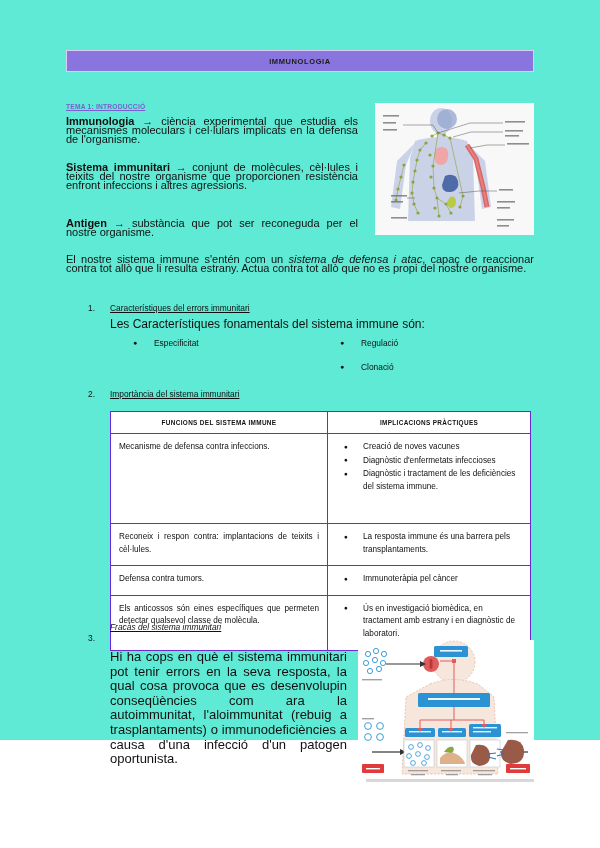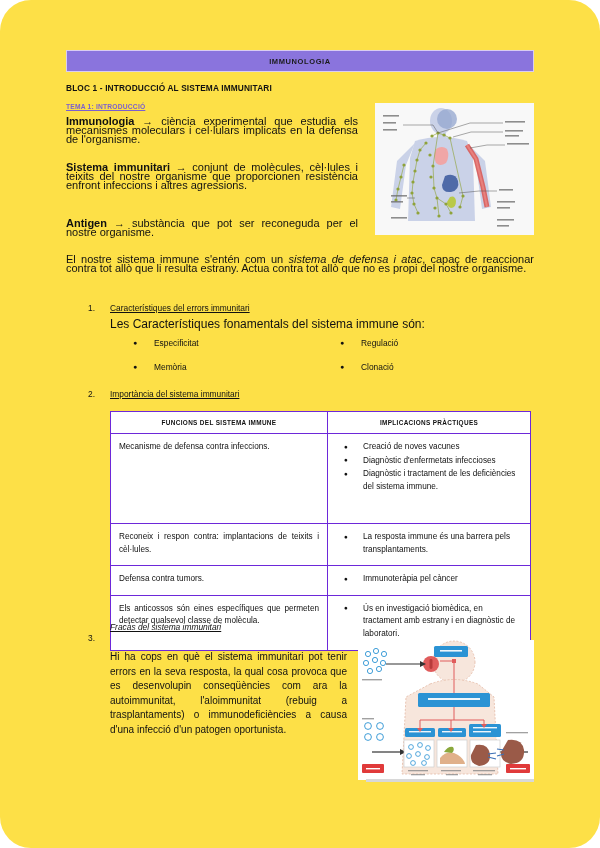--- a/index.html
+++ b/index.html
@@ -13,23 +13,22 @@
     font-family: "Liberation Sans", sans-serif;
     color: #111111;
     position: relative;
     overflow: hidden;
   }
 
   .page {
     position: absolute;
     left: 0; top: 0;
     width: 600px;
-    height: 848px;
-    background: #fde047;
-    border-radius: 31px;
+    height: 740px;
+    background: #5eead4;
   }
 
   
   .banner {
     position: absolute;
     left: 66px;
     top: 50px;
     width: 468px;
     height: 22px;
     background: #8a74dd;
@@ -113,21 +112,21 @@
   #sec1-marker { left: 88px;  top: 303px; }
   #sec1-head   { left: 110px; top: 303px; }
   #sec1-sub    { left: 110px; top: 317px; font-size: 12px; }
 
   #sec2-marker { left: 88px;  top: 389px; }
   #sec2-head   { left: 110px; top: 389px; }
 
   #sec3-marker { left: 88px;  top: 633px; }
   #sec3-head   { left: 110px; top: 622px; font-style: italic; }
   #sec3-para   { left: 110px; top: 650px; width: 237px;
-                 font-size: 10px; line-height: 14.6px; text-align: justify; }
+                 font-size: 13px; line-height: 14.6px; text-align: justify; }
 
   
   .bul-list {
     position: absolute;
     list-style: none;
     margin: 0;
     padding: 0;
   }
   .bul-list li {
     position: relative;
@@ -221,21 +220,20 @@
 </style>
 </head>
 <body>
 
 <div class="page">
 
   <div class="banner">
     <span class="banner-title">IMMUNOLOGIA</span>
   </div>
 
-  <div class="bloc-title">BLOC 1 - INTRODUCCIÓ AL SISTEMA IMMUNITARI</div>
 
   <div class="tema-title">TEMA 1: INTRODUCCIÓ</div>
 
   <div class="para" id="p-immuno">
     <b>Immunologia</b>
     <span>→</span>
     <span>ciència experimental que estudia els mecanismes moleculars i cel·lulars implicats en la defensa de l'organisme.</span>
   </div>
 
   <div class="para" id="p-sistema">
@@ -343,21 +341,20 @@
       </g>
     </svg>
   </div>
 
   <div class="num-marker" id="sec1-marker">1.</div>
   <div class="num-item num-head" id="sec1-head">Característiques del errors immunitari</div>
   <div class="num-item" id="sec1-sub">Les Característiques fonamentals del sistema immune són:</div>
 
   <ul class="bul-list" id="bul-left">
     <li>Especificitat</li>
-    <li>Memòria</li>
   </ul>
   <ul class="bul-list" id="bul-right">
     <li>Regulació</li>
     <li>Clonació</li>
   </ul>
 
   <div class="num-marker" id="sec2-marker">2.</div>
   <div class="num-item num-head" id="sec2-head">Importància del sistema immunitari</div>
 
   <table class="imm-table">

